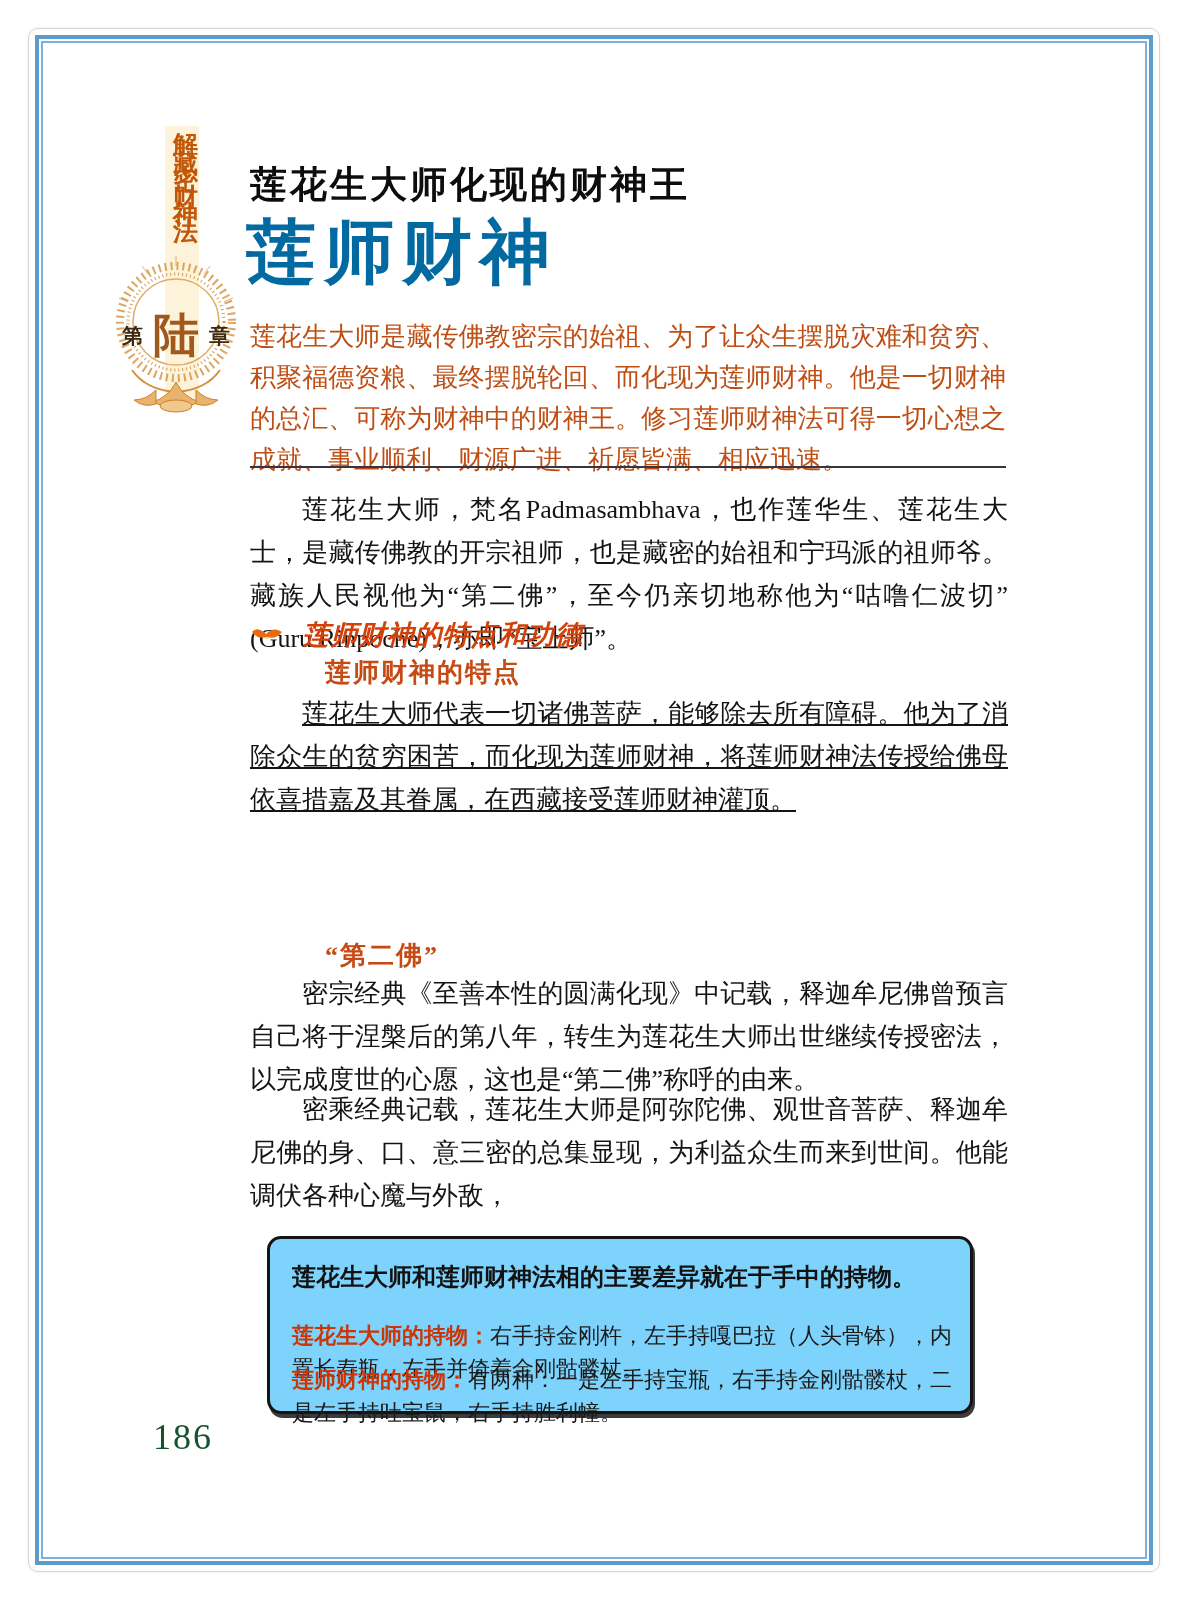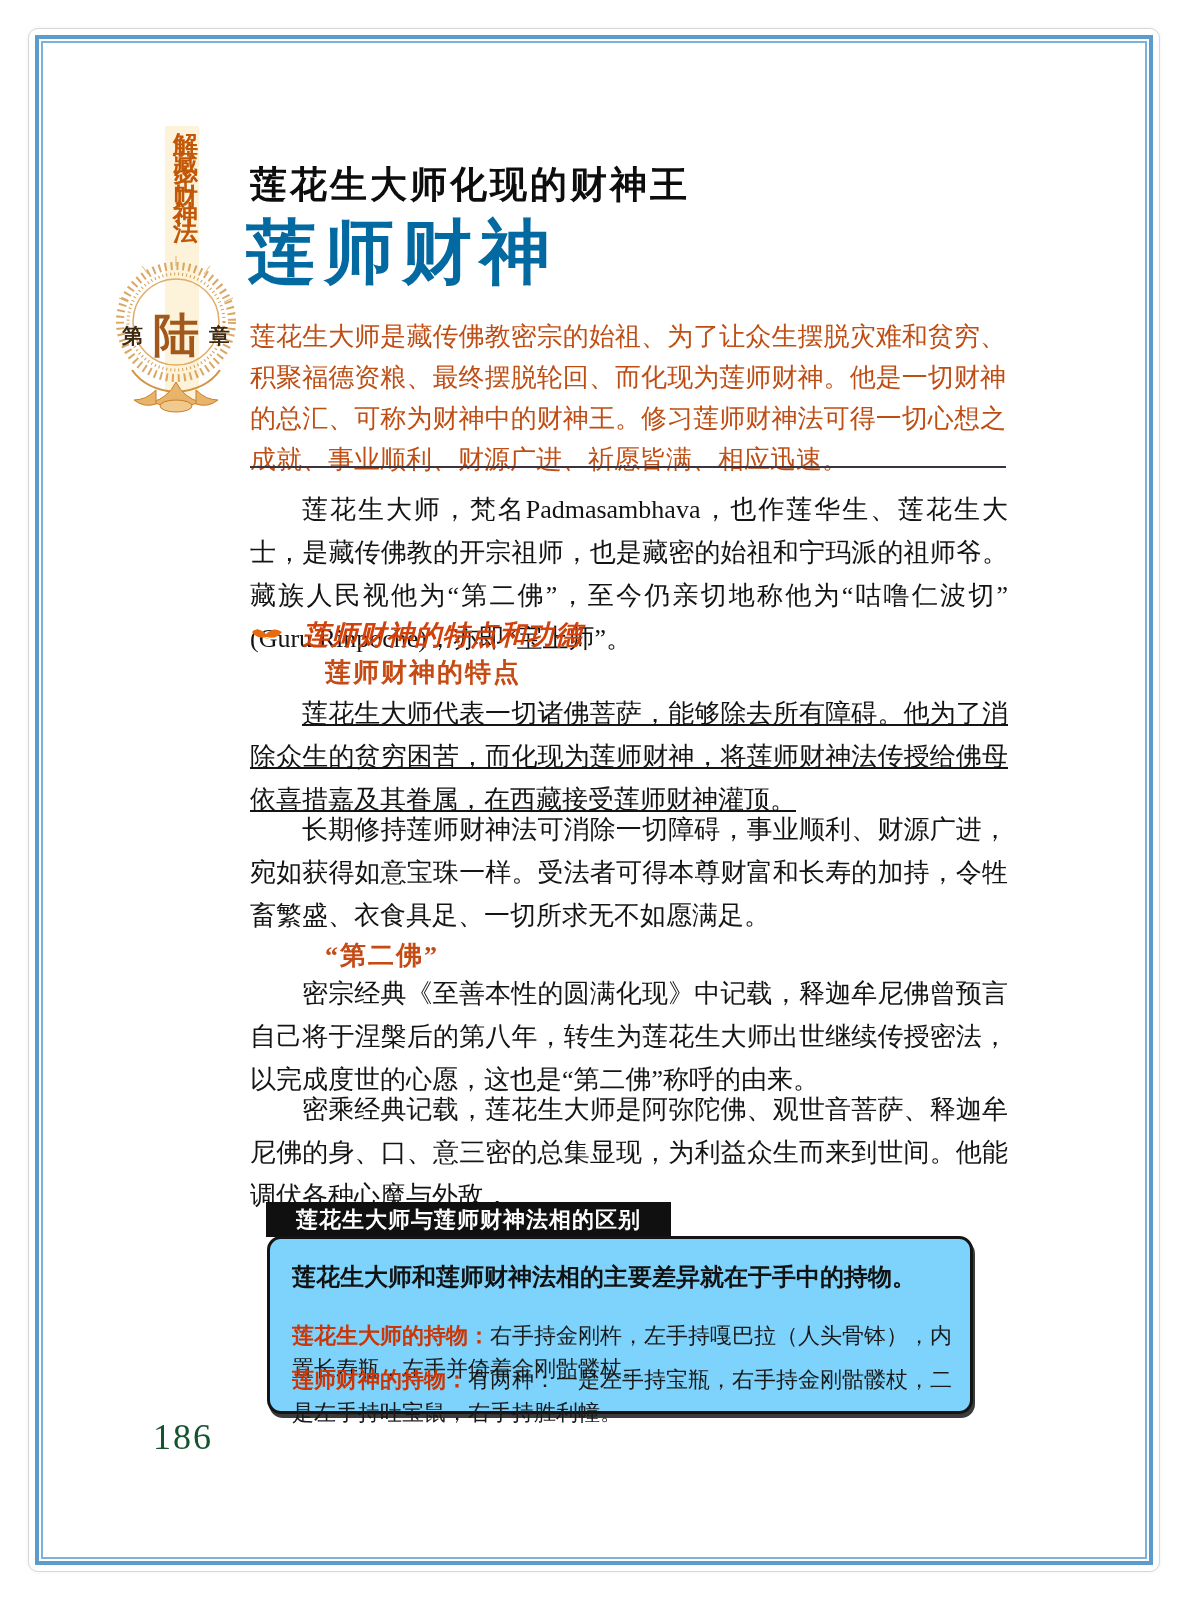--- a/index.html
+++ b/index.html
@@ -101,28 +101,26 @@
     <svg class="wing-icon" width="34" height="22" viewBox="0 0 34 22">
       <path d="M2 8 Q8 2 16 10 Q24 2 32 8 Q26 16 17 13 Q8 16 2 8z" fill="#e86a10"></path>
       <path d="M13 12 q4 6 8 0 q-4 4 -8 0z" fill="#f5b23c"></path>
     </svg>
     <span class="txt">莲师财神的特点和功德</span>
   </div>
 
   <div class="sub-head" style="top:655px;">莲师财神的特点</div>
 
   <div class="para" style="top:692px;text-decoration:underline;">莲花生大师代表一切诸佛菩萨，能够除去所有障碍。他为了消除众生的贫穷困苦，而化现为莲师财神，将莲师财神法传授给佛母依喜措嘉及其眷属，在西藏接受莲师财神灌顶。</div>
-  <div class="para" style="top:808px;">长期修持莲师财神法可消除一切障碍，事业顺利、财源广进，宛如获得如意宝珠一样。受法者可得本尊财富和长寿的加持，令牲畜繁盛、衣食具足、一切所求无不如愿满足。</div>
 
   <div class="sub-head" style="top:938px;">“第二佛”</div>
 
   <div class="para" style="top:972px;">密宗经典《至善本性的圆满化现》中记载，释迦牟尼佛曾预言自己将于涅槃后的第八年，转生为莲花生大师出世继续传授密法，以完成度世的心愿，这也是“第二佛”称呼的由来。</div>
   <div class="para" style="top:1088px;">密乘经典记载，莲花生大师是阿弥陀佛、观世音菩萨、释迦牟尼佛的身、口、意三密的总集显现，为利益众生而来到世间。他能调伏各种心魔与外敌，</div>
 
-  <div class="tab">莲花生大师与莲师财神法相的区别</div>
   <div class="info-box">
     <div class="info-lead">莲花生大师和莲师财神法相的主要差异就在于手中的持物。</div>
     <div class="info-item" style="top:66px;margin-top:14px;">
       <span class="info-label">莲花生大师的持物：</span><span>右手持金刚杵，左手持嘎巴拉（人头骨钵），内置长寿瓶，左手并倚着金刚骷髅杖。</span>
     </div>
     <div class="info-item" style="top:124px;">
       <span class="info-label">莲师财神的持物：</span><span>有两种：一是左手持宝瓶，右手持金刚骷髅杖，二是左手持吐宝鼠，右手持胜利幢。</span>
     </div>
   </div>
 

